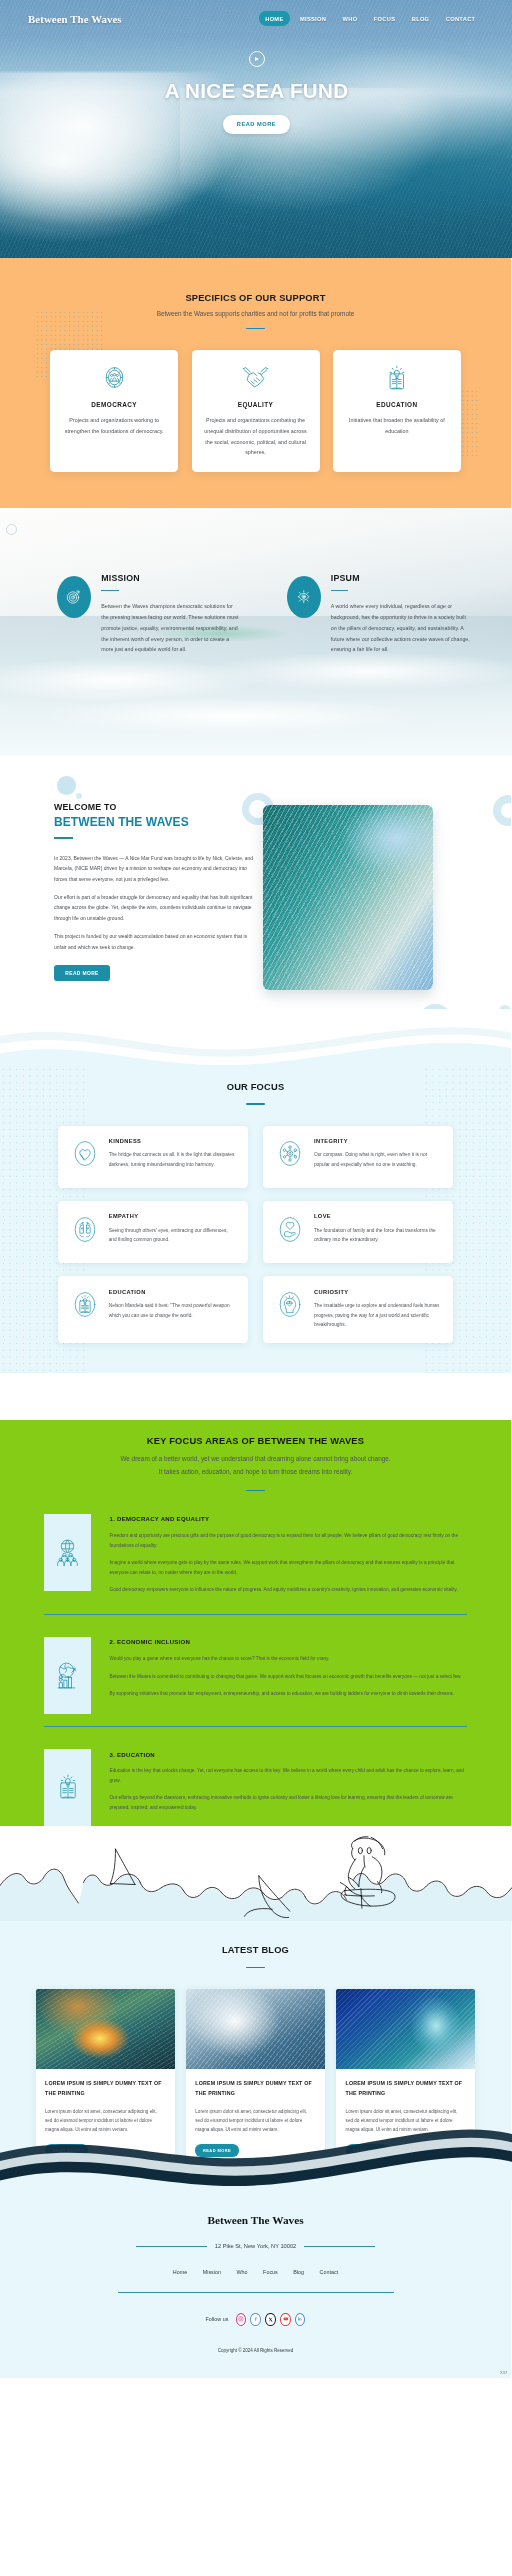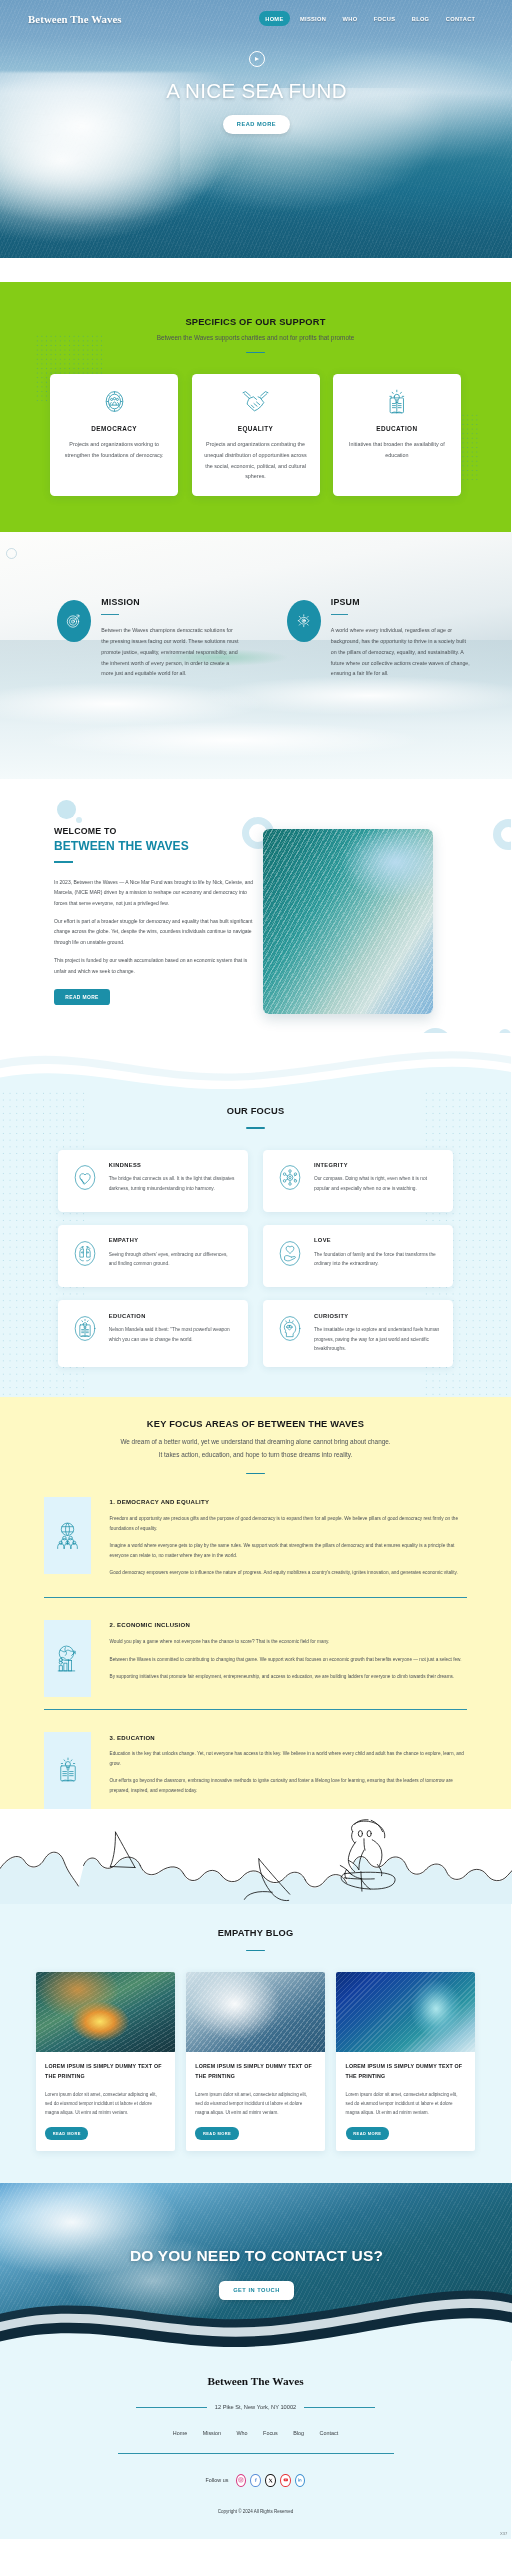--- a/index.html
+++ b/index.html
@@ -62,21 +62,21 @@
   .play-btn {
     width:16px; height:16px; border:1px solid #fff; border-radius:50%;
     margin:0 auto 11.3px; display:flex; align-items:center; justify-content:center;
     cursor:pointer;
   }
   .play-btn i {
     display:block; width:0; height:0; margin-left:1.5px;
     border-left:4.6px solid #fff; border-top:2.8px solid transparent; border-bottom:2.8px solid transparent;
   }
   .hero-title {
-    color:#fff; font-size:20.6px; font-weight:400; letter-spacing:0.3px;
+    color:#fff; font-size:20.6px; font-weight:700; letter-spacing:0.3px;
     text-shadow:0 1px 3.1px rgba(0,40,60,.3);
   }
   .hero-sub {
     color:#f0f8fb; font-size:7.5px; line-height:1.85; margin-top:7.2px;
     text-shadow:0 0.5px 1.5px rgba(0,40,60,.3);
   }
   .btn-white {
     display:inline-block; margin-top:12.4px; background:#fff; color:#1787a0;
     font-size:5.7px; font-weight:700; letter-spacing:0.5px; padding:6.2px 13.4px;
     border-radius:11.3px; border:none; cursor:pointer; box-shadow:0 1.5px 4.6px rgba(0,0,0,.12);
@@ -84,21 +84,21 @@
 
   
   .sec-title {
     text-align:center; font-size:9.3px; font-weight:700; letter-spacing:0.2px;
     color:#17181a;
   }
   .sec-sub { text-align:center; font-size:6.4px; color:#4e5358; margin-top:6.7px; }
   .rule { width:19.6px; height:1.5px; background:#1d8aa3; margin:11.3px auto 0; border-radius:1px; }
 
   
-  .specifics { position:relative; padding:35px 0 36px; background:#84cc16; overflow:hidden;margin-top:24px; }
+  .specifics { position:relative; padding:35px 0 36px; background:#fdba74; overflow:hidden; }
   .dots-l, .dots-r {
     position:absolute;
     background-image:radial-gradient(#2a93b0 0.6px, transparent 0.6px);
     background-size:4.6px 4.6px; opacity:.45;
   }
   .dots-l { left:35px; top:52px; width:67px; height:70px; }
   .dots-r { right:30px; top:131px; width:57px; height:70px; }
   .cards3 {
     position:relative; z-index:3; display:flex; justify-content:center;
     gap:13.4px; margin-top:20.6px;
@@ -193,21 +193,21 @@
   }
   .vcard {
     background:#fff; border-radius:4.6px; padding:12.4px 13.4px 13.4px;
     box-shadow:0 1.5px 7.2px rgba(40,100,130,.09); display:flex; gap:10.3px; min-height:62px;
   }
   .v-ic { flex:0 0 auto; width:27px; height:32px; display:flex; align-items:center; justify-content:center; }
   .vcard h4 { font-size:5.7px; font-weight:700; letter-spacing:0.4px; color:#17181a; margin-bottom:6.2px; }
   .vcard p { font-size:4.8px; line-height:2.0; color:#52575c; }
 
   
-  .focus { background:#fef9c3; padding:22px 0 0; }
+  .focus { background:#84cc16; padding:16px 0 0;margin-top:47px; }
   .focus .sec-sub { max-width:273px; margin:7.2px auto 0; line-height:1.95; }
   .fa { display:flex; gap:18.5px; padding:0 44px; margin-top:23px; align-items:flex-start; }
   .fa-ic {
     flex:0 0 auto; width:47px; height:77px; background:#dff3fb;
     display:flex; align-items:center; justify-content:center;
   }
   .fa-body { flex:1; padding-top:2.1px; }
   .fa-body h4 { font-size:6px; font-weight:700; letter-spacing:0.3px; color:#17181a; margin-bottom:8.8px; }
   .fa-body p { font-size:4.7px; line-height:2.05; color:#4c5156; margin-bottom:7.7px; }
   .fa-sep { height:0.8px; background:#2e93ab; margin:11.3px 44px 0; }
@@ -673,21 +673,21 @@
         <path d="M668,126 C684,124 712,122 738,124 C760,126 768,132 766,140 C764,150 748,156 724,156 C700,156 676,150 666,142 C660,136 660,130 668,126Z"></path>
         <path d="M668,134 C682,136 704,137 726,136"></path>
         <path d="M700,122 L702,160"></path>
         <path d="M700,136 C706,146 712,152 718,156"></path>
         <path d="M732,108 C738,116 742,124 740,130"></path>
       </g>
     </svg>
   </div>
 
   <section class="blog">
-    <h2 class="sec-title">EMPATHY BLOG</h2>
+    <h2 class="sec-title">LATEST BLOG</h2>
     <div class="rule"></div>
 
     <div class="bgrid">
 
       <article class="bcard">
         <div class="bimg b1"></div>
         <div class="bbody">
           <h5>LOREM IPSUM IS SIMPLY DUMMY TEXT OF THE PRINTING</h5>
           <p>Lorem ipsum dolor sit amet, consectetur adipiscing elit, sed do eiusmod tempor incididunt ut labore et dolore magna aliqua. Ut enim ad minim veniam.</p>
           <button class="btn-teal-sm">READ MORE</button>
@@ -707,28 +707,20 @@
         <div class="bimg b3"></div>
         <div class="bbody">
           <h5>LOREM IPSUM IS SIMPLY DUMMY TEXT OF THE PRINTING</h5>
           <p>Lorem ipsum dolor sit amet, consectetur adipiscing elit, sed do eiusmod tempor incididunt ut labore et dolore magna aliqua. Ut enim ad minim veniam.</p>
           <button class="btn-teal-sm">READ MORE</button>
         </div>
       </article>
     </div>
   </section>
 
-  <section class="cta">
-    <div class="cta-tex"></div>
-    <div class="cta-rock"></div>
-    <div class="cta-inner">
-      <h2>DO YOU NEED TO CONTACT US?</h2>
-      <button class="btn-white">GET IN TOUCH</button>
-    </div>
-  </section>
 
   <div class="foot-wave">
     <svg viewBox="0 0 995 150" preserveAspectRatio="none">
       <path d="M0,58 C200,8 330,92 560,62 C760,36 880,-6 995,22 L995,150 L0,150 Z" fill="#102b3c" opacity=".92"></path>
       <path d="M0,74 C200,24 330,108 560,78 C760,52 880,10 995,38 L995,150 L0,150 Z" fill="#cfdce2"></path>
       <path d="M0,92 C200,42 330,126 560,96 C760,70 880,28 995,56 L995,150 L0,150 Z" fill="#0f2a3a"></path>
       <path d="M0,112 C200,62 330,146 560,116 C760,90 880,48 995,76 L995,150 L0,150 Z" fill="#e7f7fb"></path>
     </svg>
   </div>
 

